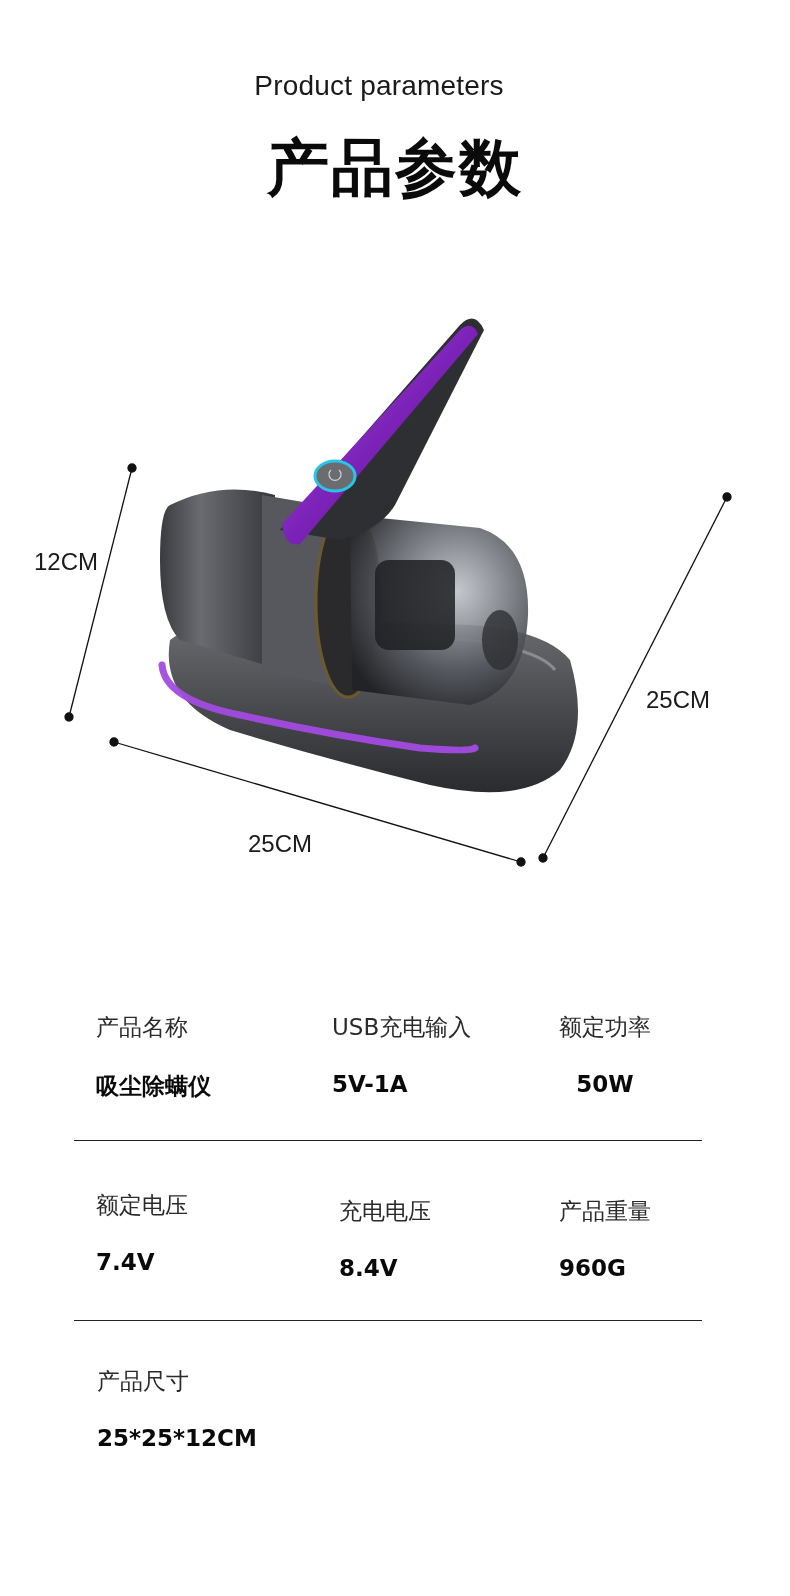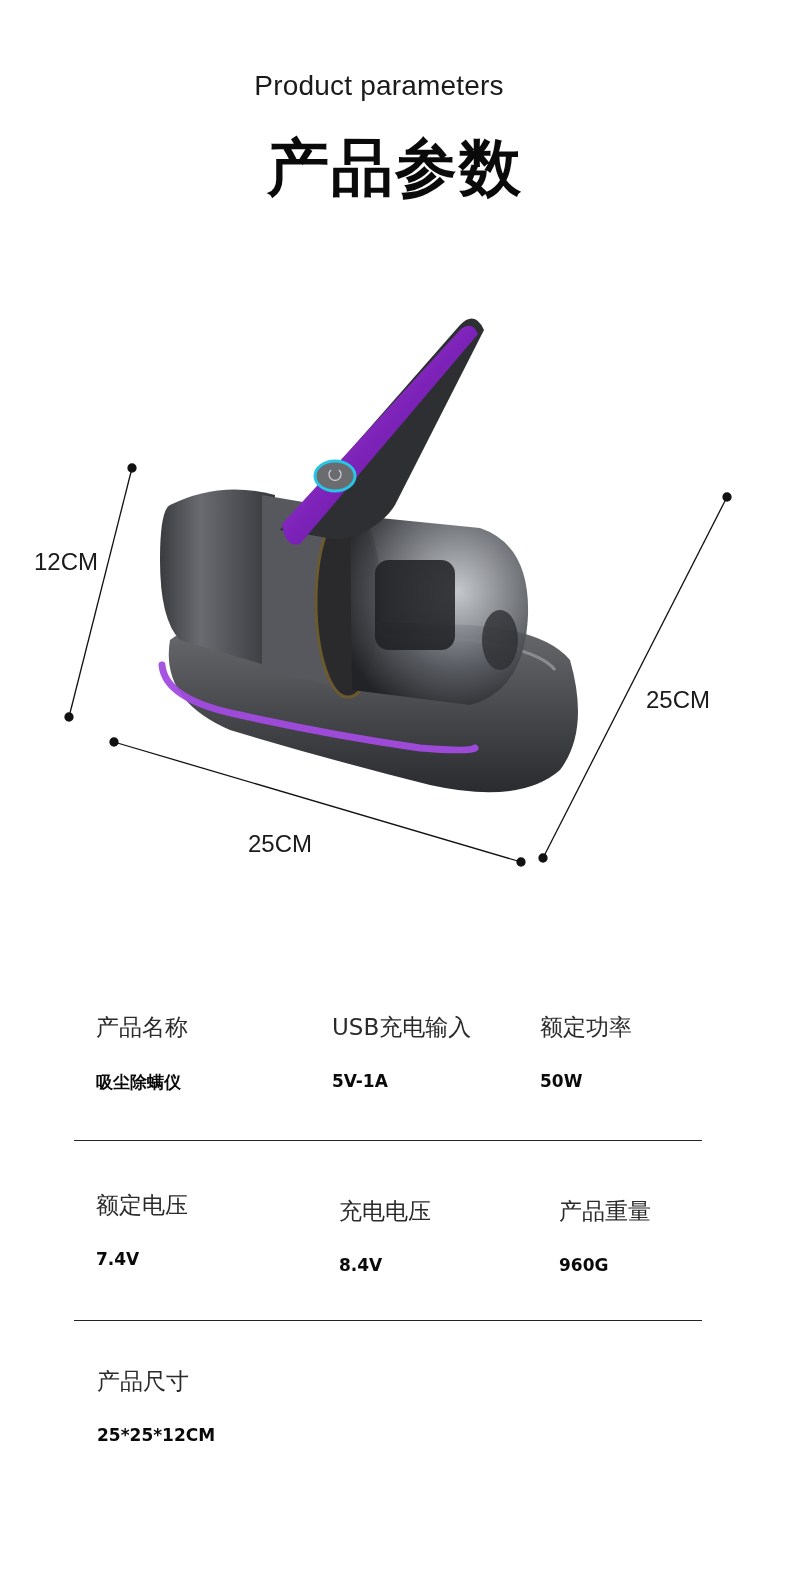--- a/index.html
+++ b/index.html
@@ -20,21 +20,21 @@
     .diagram svg { position: absolute; left: 0; top: 0; }
     .dim-label {
       position: absolute; font-family: "Liberation Sans", "DejaVu Sans", sans-serif;
       font-size: 24px; color: #1a1a1a; font-weight: 400;
     }
 
     .params { position: absolute; left: 0; top: 1000px; width: 790px; }
     .row { position: absolute; left: 0; width: 790px; }
     .cell { position: absolute; }
     .label { font-size: 23px; color: #2a2a2a; font-weight: 400; white-space: nowrap; }
-    .value { font-size: 17px; color: #0a0a0a; font-weight: 700; white-space: nowrap; margin-top: 28px; }
+    .value { font-size: 23px; color: #0a0a0a; font-weight: 700; white-space: nowrap; margin-top: 28px; }
     .divider { position: absolute; left: 74px; width: 628px; height: 1px; background: #222; }
   </style>
 </head>
 <body>
 
 <div>
   <div class="subtitle">Product parameters</div>
   <div class="title">产品参数</div>
 </div>
 
@@ -104,21 +104,21 @@
 
   <div class="row" style="top:12px;">
     <div class="cell" style="left:96px;">
       <div class="label">产品名称</div>
       <div class="value">吸尘除螨仪</div>
     </div>
     <div class="cell" style="left:332px;">
       <div class="label">USB充电输入</div>
       <div class="value">5V-1A</div>
     </div>
-    <div class="cell" style="left:540px;">
+    <div class="cell" style="left:559px;text-align:center;">
       <div class="label">额定功率</div>
       <div class="value">50W</div>
     </div>
   </div>
 
   <div class="divider" style="top:140px;"></div>
 
   <div class="row" style="top:190px;">
     <div class="cell" style="left:96px;">
       <div class="label">额定电压</div>

